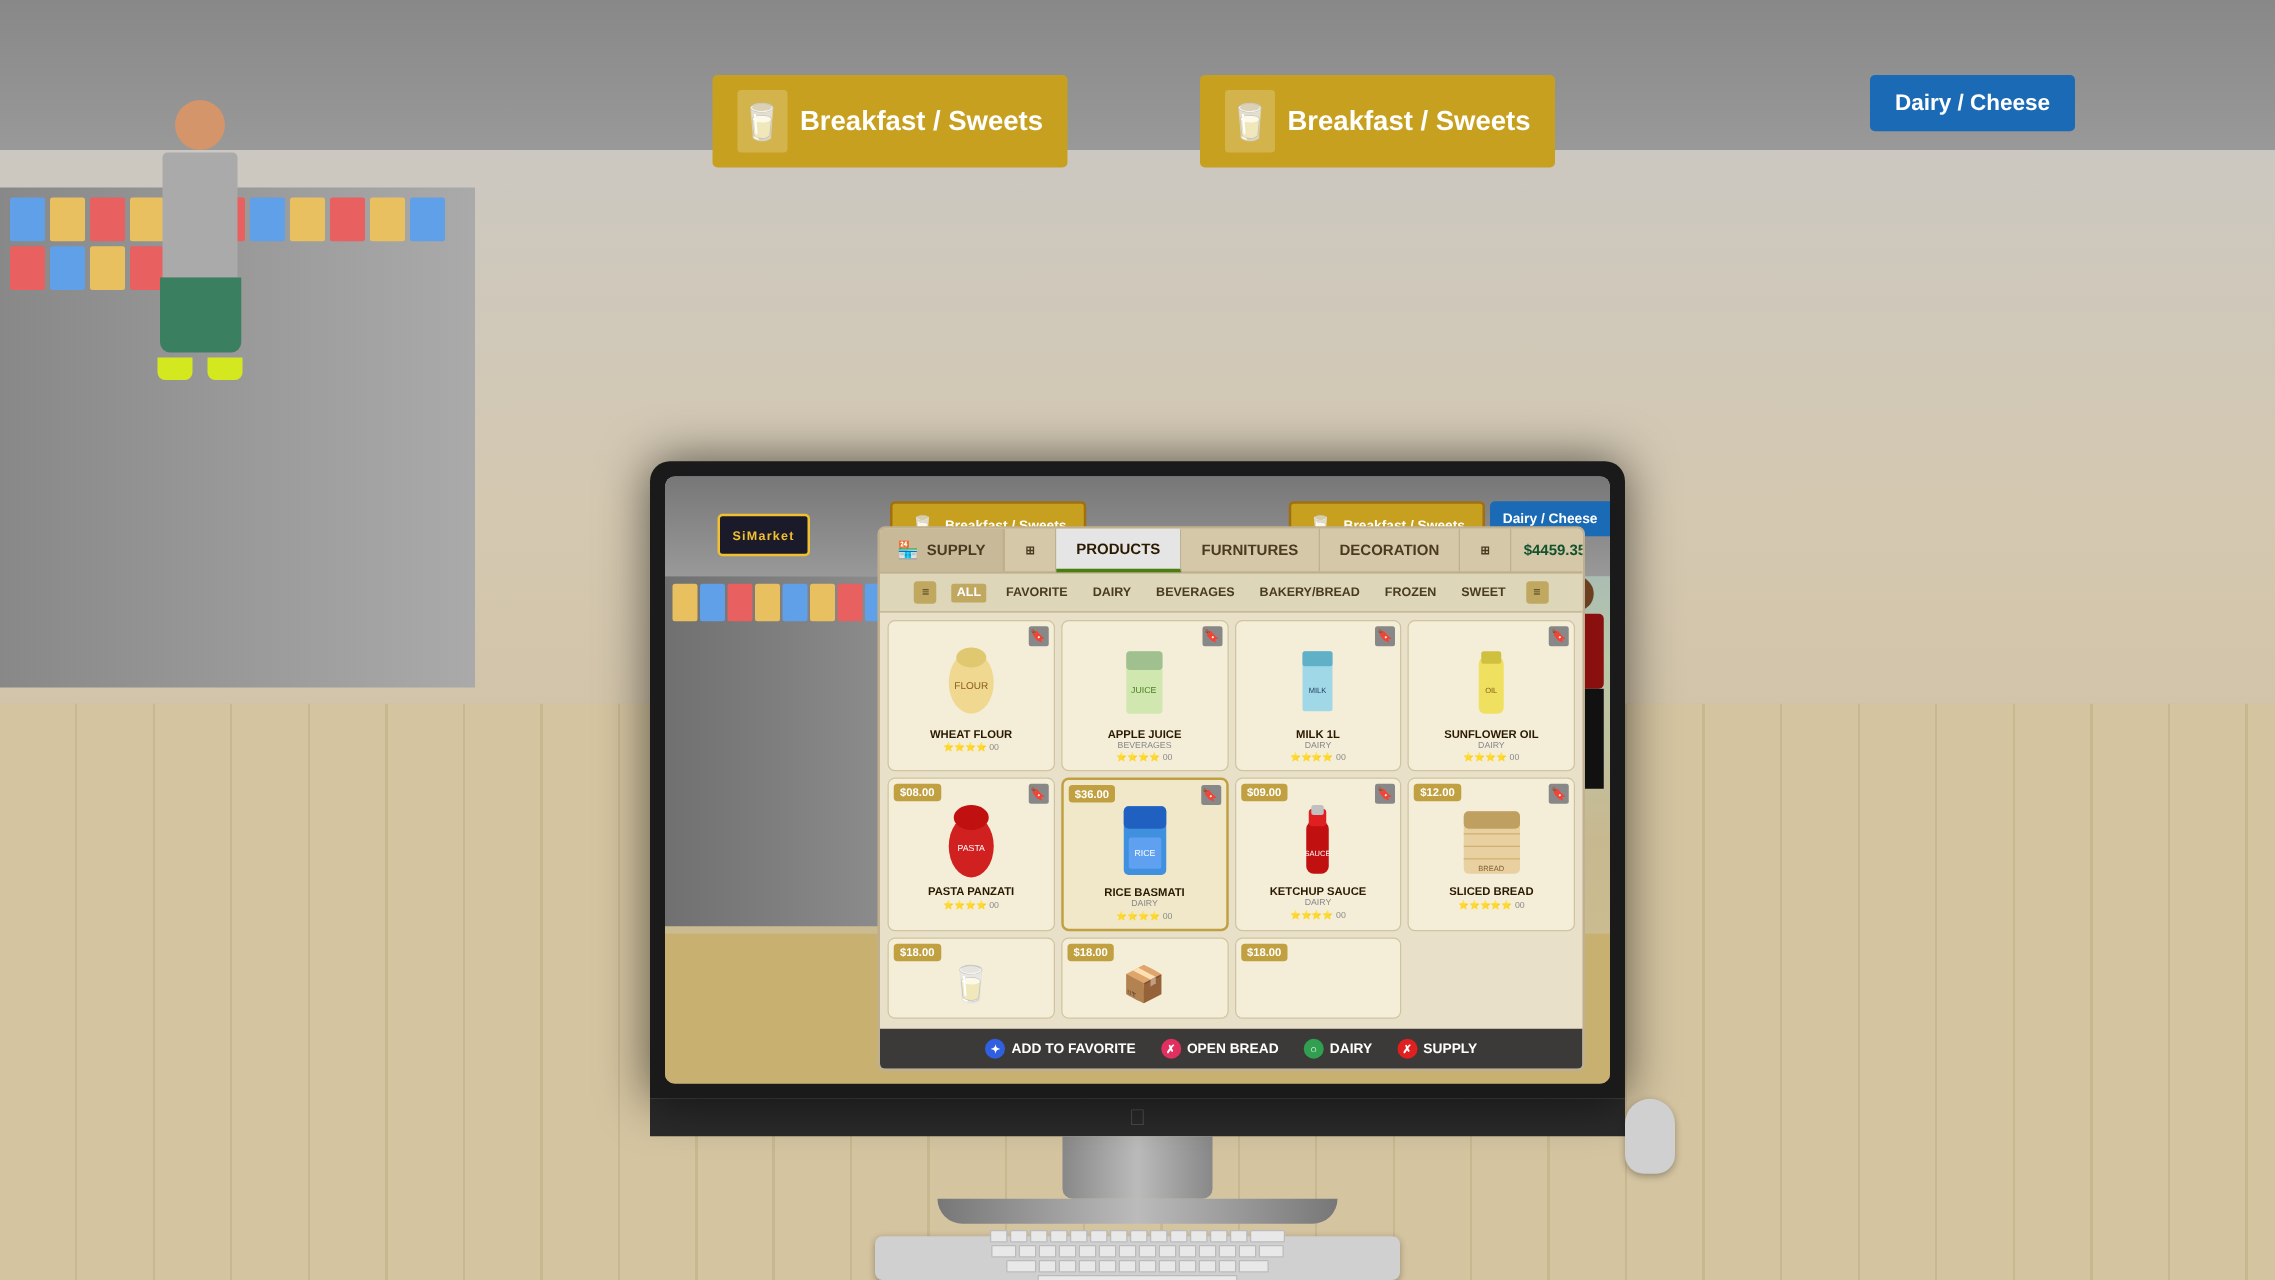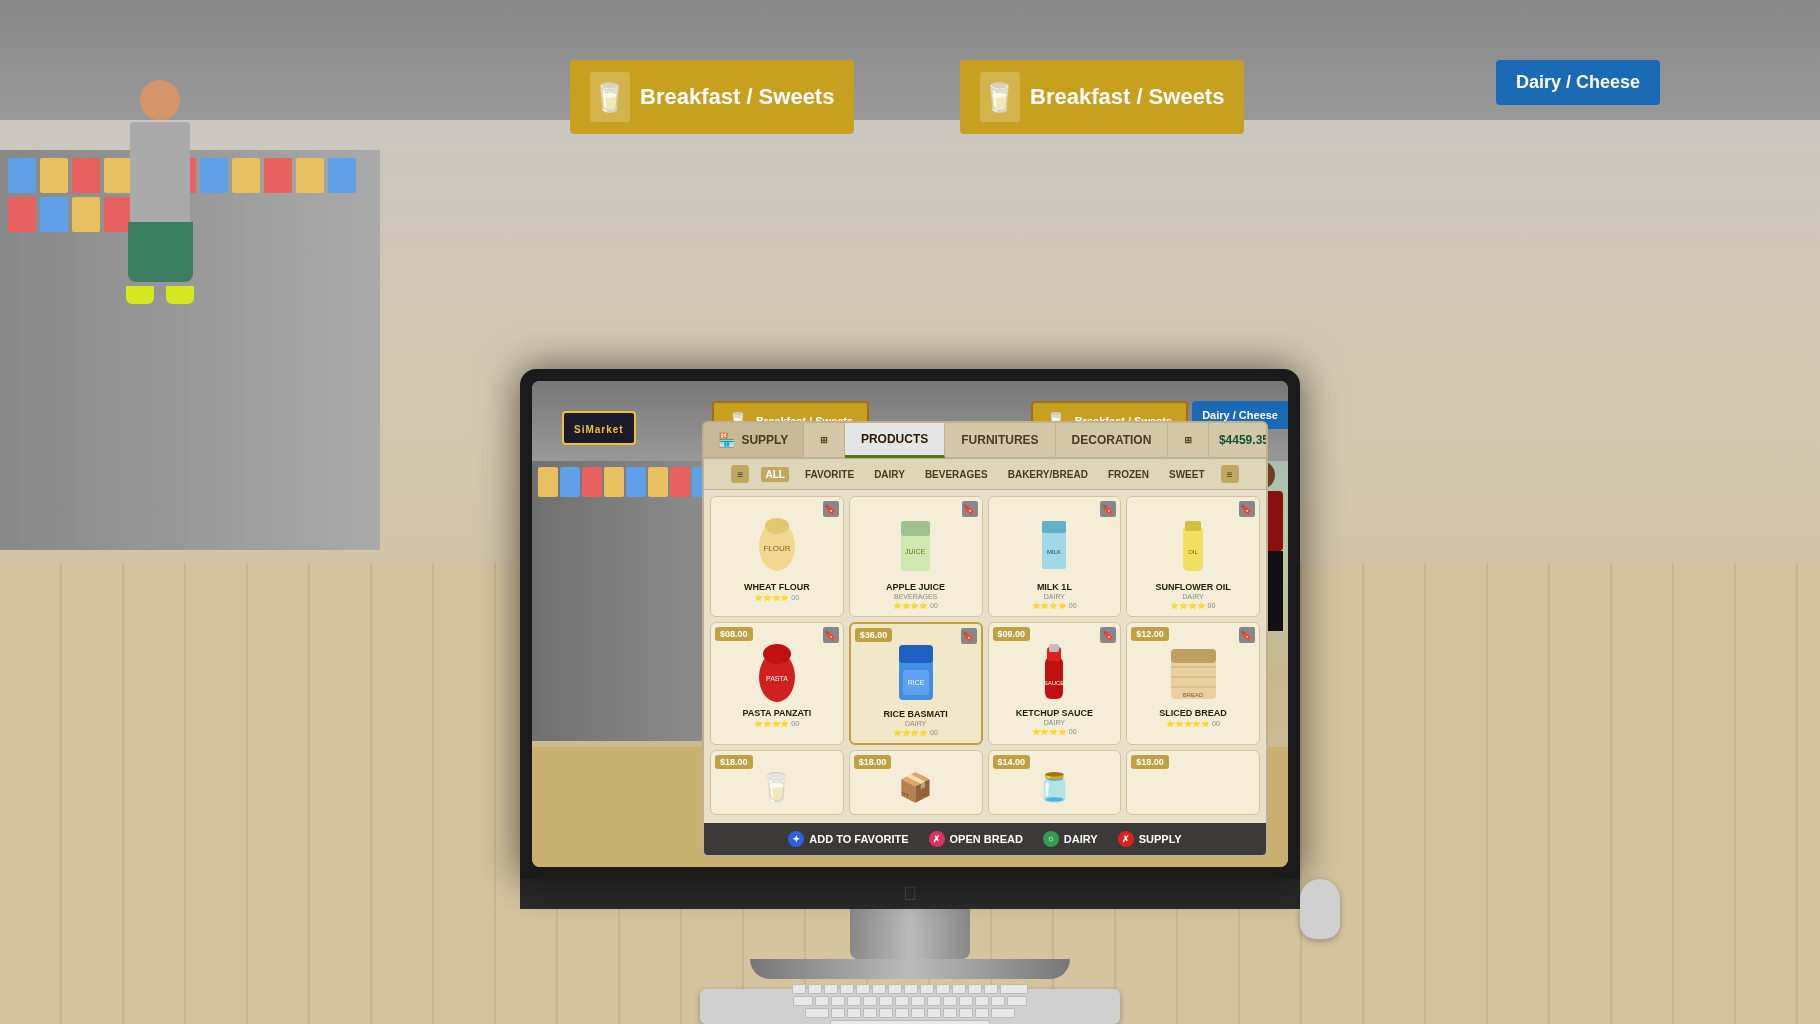--- a/index.html
+++ b/index.html
@@ -215,21 +215,21 @@
       font-weight: bold;
       font-size: 11px;
       padding: 8px 10px;
       border-radius: 4px 0 0 4px;
     }
 
     
     .game-logo {
       position: absolute;
       top: 30px;
-      left: 30px;
+      left: 42px;
       background: #1a1a2a;
       color: #f0c030;
       font-weight: bold;
       font-size: 16px;
       padding: 6px 10px;
       border-radius: 4px;
       border: 2px solid #f0c030;
     }
 
     
@@ -819,24 +819,20 @@
             <div style="display:grid;grid-template-columns:repeat(4,1fr);gap:5px">
               <div class="product-card-partial">
                 <div class="product-price">$18.00</div>
                 <div style="display:flex;justify-content:center;margin-top:20px;font-size:28px">🥛</div>
               </div>
               <div class="product-card-partial">
                 <div class="product-price">$18.00</div>
                 <div style="display:flex;justify-content:center;margin-top:20px;font-size:28px">📦</div>
               </div>
               <div class="product-card-partial">
-                <div class="product-price">$14.00</div>
-                <div style="display:flex;justify-content:center;margin-top:20px;font-size:28px;color:#f0c020">🫙</div>
-              </div>
-              <div class="product-card-partial">
                 <div class="product-price">$18.00</div>
               </div>
             </div>
 
           </div>
 
           <div class="action-bar">
             <div class="action-btn">
               <div class="action-circle btn-blue">✦</div>
               <span>ADD TO FAVORITE</span>

